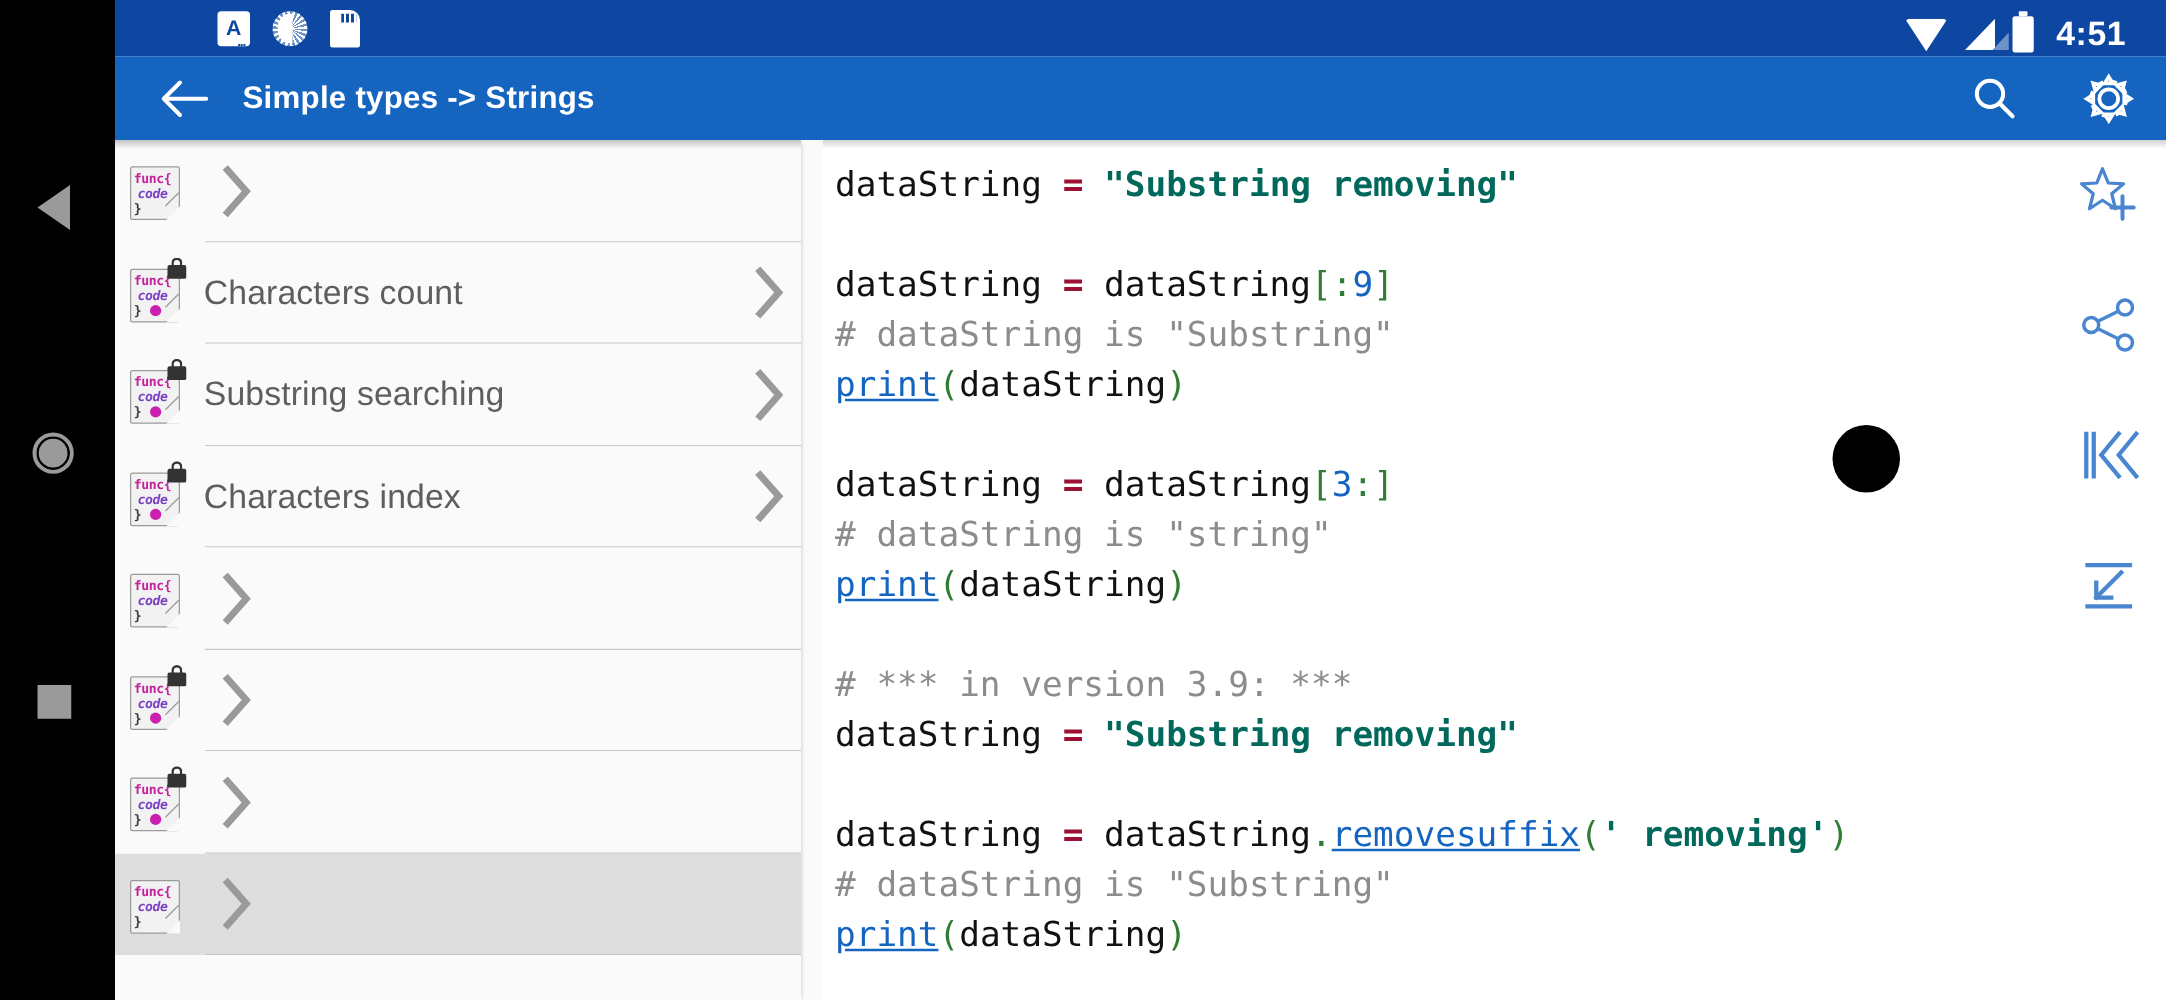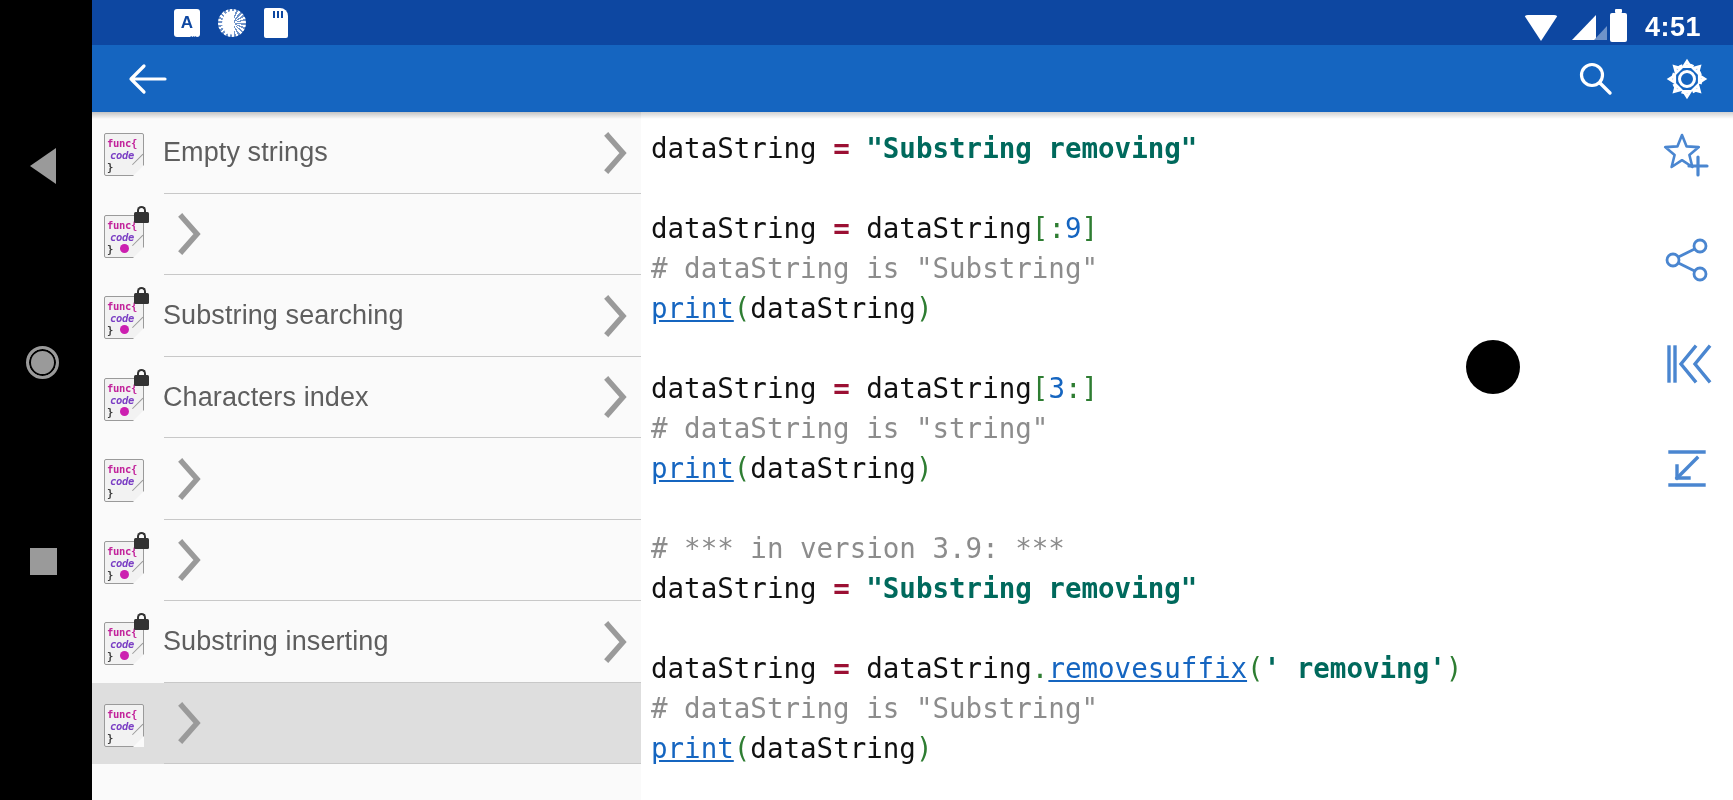--- a/index.html
+++ b/index.html
@@ -124,21 +124,21 @@
   }
   .tb-actions {
     position: absolute; right: 24px; top: 0; height: 67px;
     display: flex; align-items: center; gap: 48px;
   }
   .tb-icon { width: 44px; height: 44px; display: flex; align-items: center; justify-content: center; }
 
   
   .content {
     position: relative; width: 100%; height: 688px;
-    background: #fafafa; display: flex;
+    background: #fafafa; display: flex; gap: 17px;
   }
 
   
   .list-pane {
     width: 549px; height: 688px; background: #fafafa;
     position: relative; overflow: hidden;
     box-shadow: 2px 0 3px -2px rgba(0,0,0,.30);
   }
   .list-shadow-top {
     position: absolute; left: 0; right: 0; top: 0; height: 7px;
@@ -269,20 +269,21 @@
         <div class="status-time">4:51</div>
       </div>
     </div>
 
     <div class="toolbar">
       <div class="tb-back">
         <svg width="40" height="32" viewBox="0 0 40 32" aria-hidden="true">
           <path d="M17 3 L4 16 L17 29 M4 16 H38" stroke="#ffffff" stroke-width="3.2" fill="none" stroke-linecap="round" stroke-linejoin="round"></path>
         </svg>
       </div>
+      <div class="tb-title">Simple types -&gt; Strings</div>
       <div class="tb-actions">
         <div class="tb-icon">
           <svg width="40" height="40" viewBox="0 0 40 40" aria-hidden="true">
             <circle cx="17" cy="16" r="10.5" stroke="#ffffff" stroke-width="3.2" fill="none"></circle>
             <path d="M25 24 L35 34" stroke="#ffffff" stroke-width="3.4" stroke-linecap="round"></path>
           </svg>
         </div>
         <div class="tb-icon">
           <svg width="44" height="44" viewBox="0 0 44 44" aria-hidden="true">
             <g stroke="#ffffff" stroke-width="3" fill="none">
@@ -308,41 +309,41 @@
         <div class="list-shadow-top"></div>
         <div id="list-root">
             <div class="list-item">
               <div class="code-icon">
                 <div class="sheet"></div>
                 <div class="l1">func{</div>
                 <div class="l2">code</div>
                 <div class="l3">}</div>
                 <div class="fold"></div>
               </div>
-              <div class="list-label">Empty strings</div>
               <div class="chev">
                 <svg width="30" height="46" viewBox="0 0 30 46">
                   <path d="M8 6 L23 23 L8 40" stroke="#9a9a9a" stroke-width="5.5" fill="none" stroke-linecap="square" stroke-linejoin="miter"></path>
                 </svg>
               </div>
               <div class="divider"></div>
             </div>
             <div class="list-item">
               <div class="code-icon">
                 <div class="sheet"></div>
                 <div class="l1">func{</div>
                 <div class="l2">code</div>
                 <div class="l3">}</div>
                 <div class="dot"></div>
                 <div class="fold"></div>
                 <div class="lock">
                   <div class="shackle"></div>
                   <div class="body"></div>
                 </div>
               </div>
+              <div class="list-label">Characters count</div>
               <div class="chev">
                 <svg width="30" height="46" viewBox="0 0 30 46">
                   <path d="M8 6 L23 23 L8 40" stroke="#9a9a9a" stroke-width="5.5" fill="none" stroke-linecap="square" stroke-linejoin="miter"></path>
                 </svg>
               </div>
               <div class="divider"></div>
             </div>
             <div class="list-item">
               <div class="code-icon">
                 <div class="sheet"></div>
@@ -426,21 +427,20 @@
                 <div class="l1">func{</div>
                 <div class="l2">code</div>
                 <div class="l3">}</div>
                 <div class="dot"></div>
                 <div class="fold"></div>
                 <div class="lock">
                   <div class="shackle"></div>
                   <div class="body"></div>
                 </div>
               </div>
-              <div class="list-label">Substring inserting</div>
               <div class="chev">
                 <svg width="30" height="46" viewBox="0 0 30 46">
                   <path d="M8 6 L23 23 L8 40" stroke="#9a9a9a" stroke-width="5.5" fill="none" stroke-linecap="square" stroke-linejoin="miter"></path>
                 </svg>
               </div>
               <div class="divider"></div>
             </div>
             <div class="list-item selected">
               <div class="code-icon">
                 <div class="sheet"></div>

